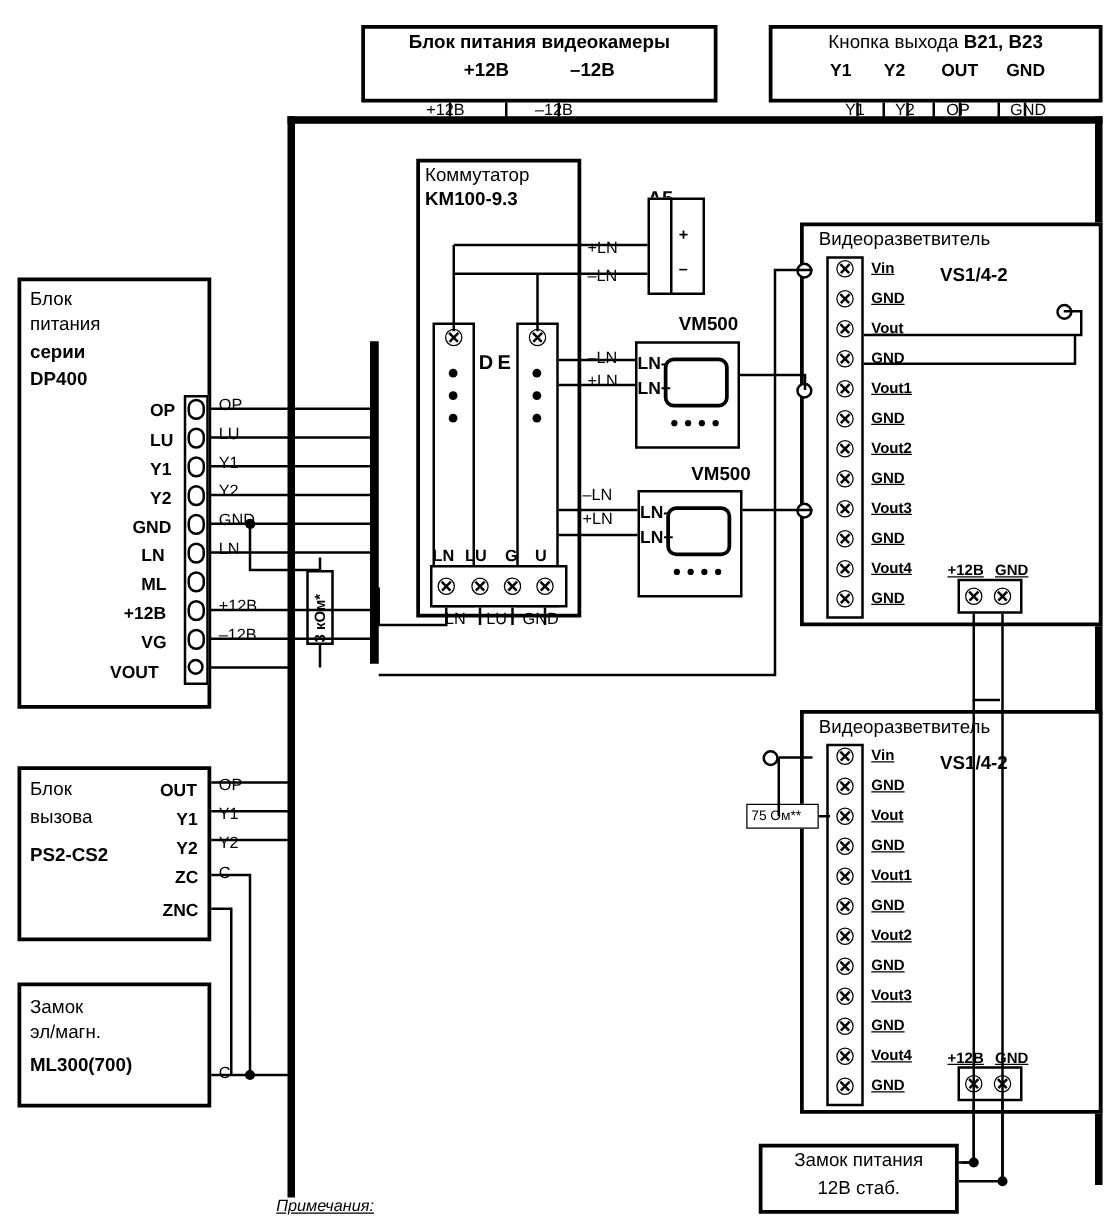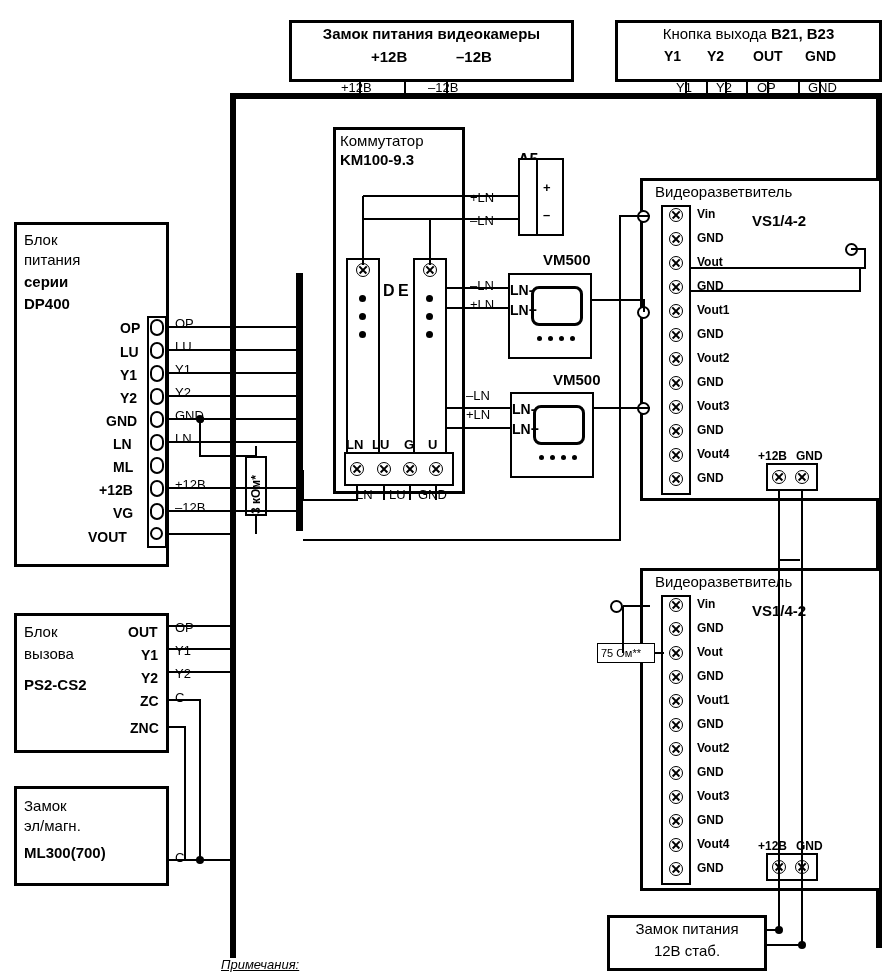--- a/index.html
+++ b/index.html
@@ -9,34 +9,34 @@
   .thick{position:absolute;background:#000;}
   .lbl{position:absolute;font-size:13px;line-height:15px;white-space:nowrap;}
   .b{font-weight:bold;}
   .ctr{text-align:center;}
   .screw{position:absolute;width:14px;height:14px;border:1.5px solid #000;border-radius:50%;box-sizing:border-box;background:#fff;}
   .screw:before,.screw:after{content:"";position:absolute;background:#000;}
   .screw:before{left:1px;top:5px;width:10px;height:1.5px;transform:rotate(45deg);}
   .screw:after{left:1px;top:5px;width:10px;height:1.5px;transform:rotate(-45deg);}
   .circ{position:absolute;width:13px;height:13px;border:2px solid #000;border-radius:50%;box-sizing:border-box;background:#fff;}
   .dot{position:absolute;width:7px;height:7px;background:#000;border-radius:50%;}
-  .vsrow{position:absolute;font-size:12px;font-weight:bold;}
+  .vsrow{position:absolute;font-size:12px;font-weight:bold;text-decoration:underline;}
   .small{font-size:14px;}
   .note{position:absolute;font-size:13px;font-style:italic;text-decoration:underline;}
 </style>
 </head>
 <body>
 
 <div class="thick" style="left:230px;top:93px;width:652px;height:6px;"></div>
 <div class="thick" style="left:230px;top:93px;width:6px;height:865px;"></div>
 <div class="thick" style="left:876px;top:93px;width:6px;height:855px;"></div>
 <div class="thick" style="left:296px;top:273px;width:7px;height:258px;"></div>
 
 <div class="box" style="left:289px;top:20px;width:285px;height:62px;border-width:3px;"></div>
-<div class="lbl b ctr" style="left:289px;top:26px;width:285px;font-size:15px;">Замок питания видеокамеры</div>
+<div class="lbl b ctr" style="left:289px;top:26px;width:285px;font-size:15px;">Блок питания видеокамеры</div>
 <div class="lbl b" style="left:371px;top:49px;font-size:15px;">+12В</div>
 <div class="lbl b" style="left:456px;top:49px;font-size:15px;">–12В</div>
 <div class="abs" style="left:404px;top:82px;width:2px;height:13px;background:#000;"></div>
 <div class="lbl" style="left:341px;top:80px;">+12В</div>
 <div class="lbl" style="left:428px;top:80px;">–12В</div>
 
 <div class="box" style="left:615px;top:20px;width:267px;height:62px;border-width:3px;"></div>
 <div class="lbl ctr" style="left:615px;top:26px;width:267px;font-size:15px;"><span>Кнопка выхода</span> <span class="b">B21, B23</span></div>
 <div class="lbl b" style="left:664px;top:49px;font-size:14px;">Y1</div>
 <div class="lbl b" style="left:707px;top:49px;font-size:14px;">Y2</div>

